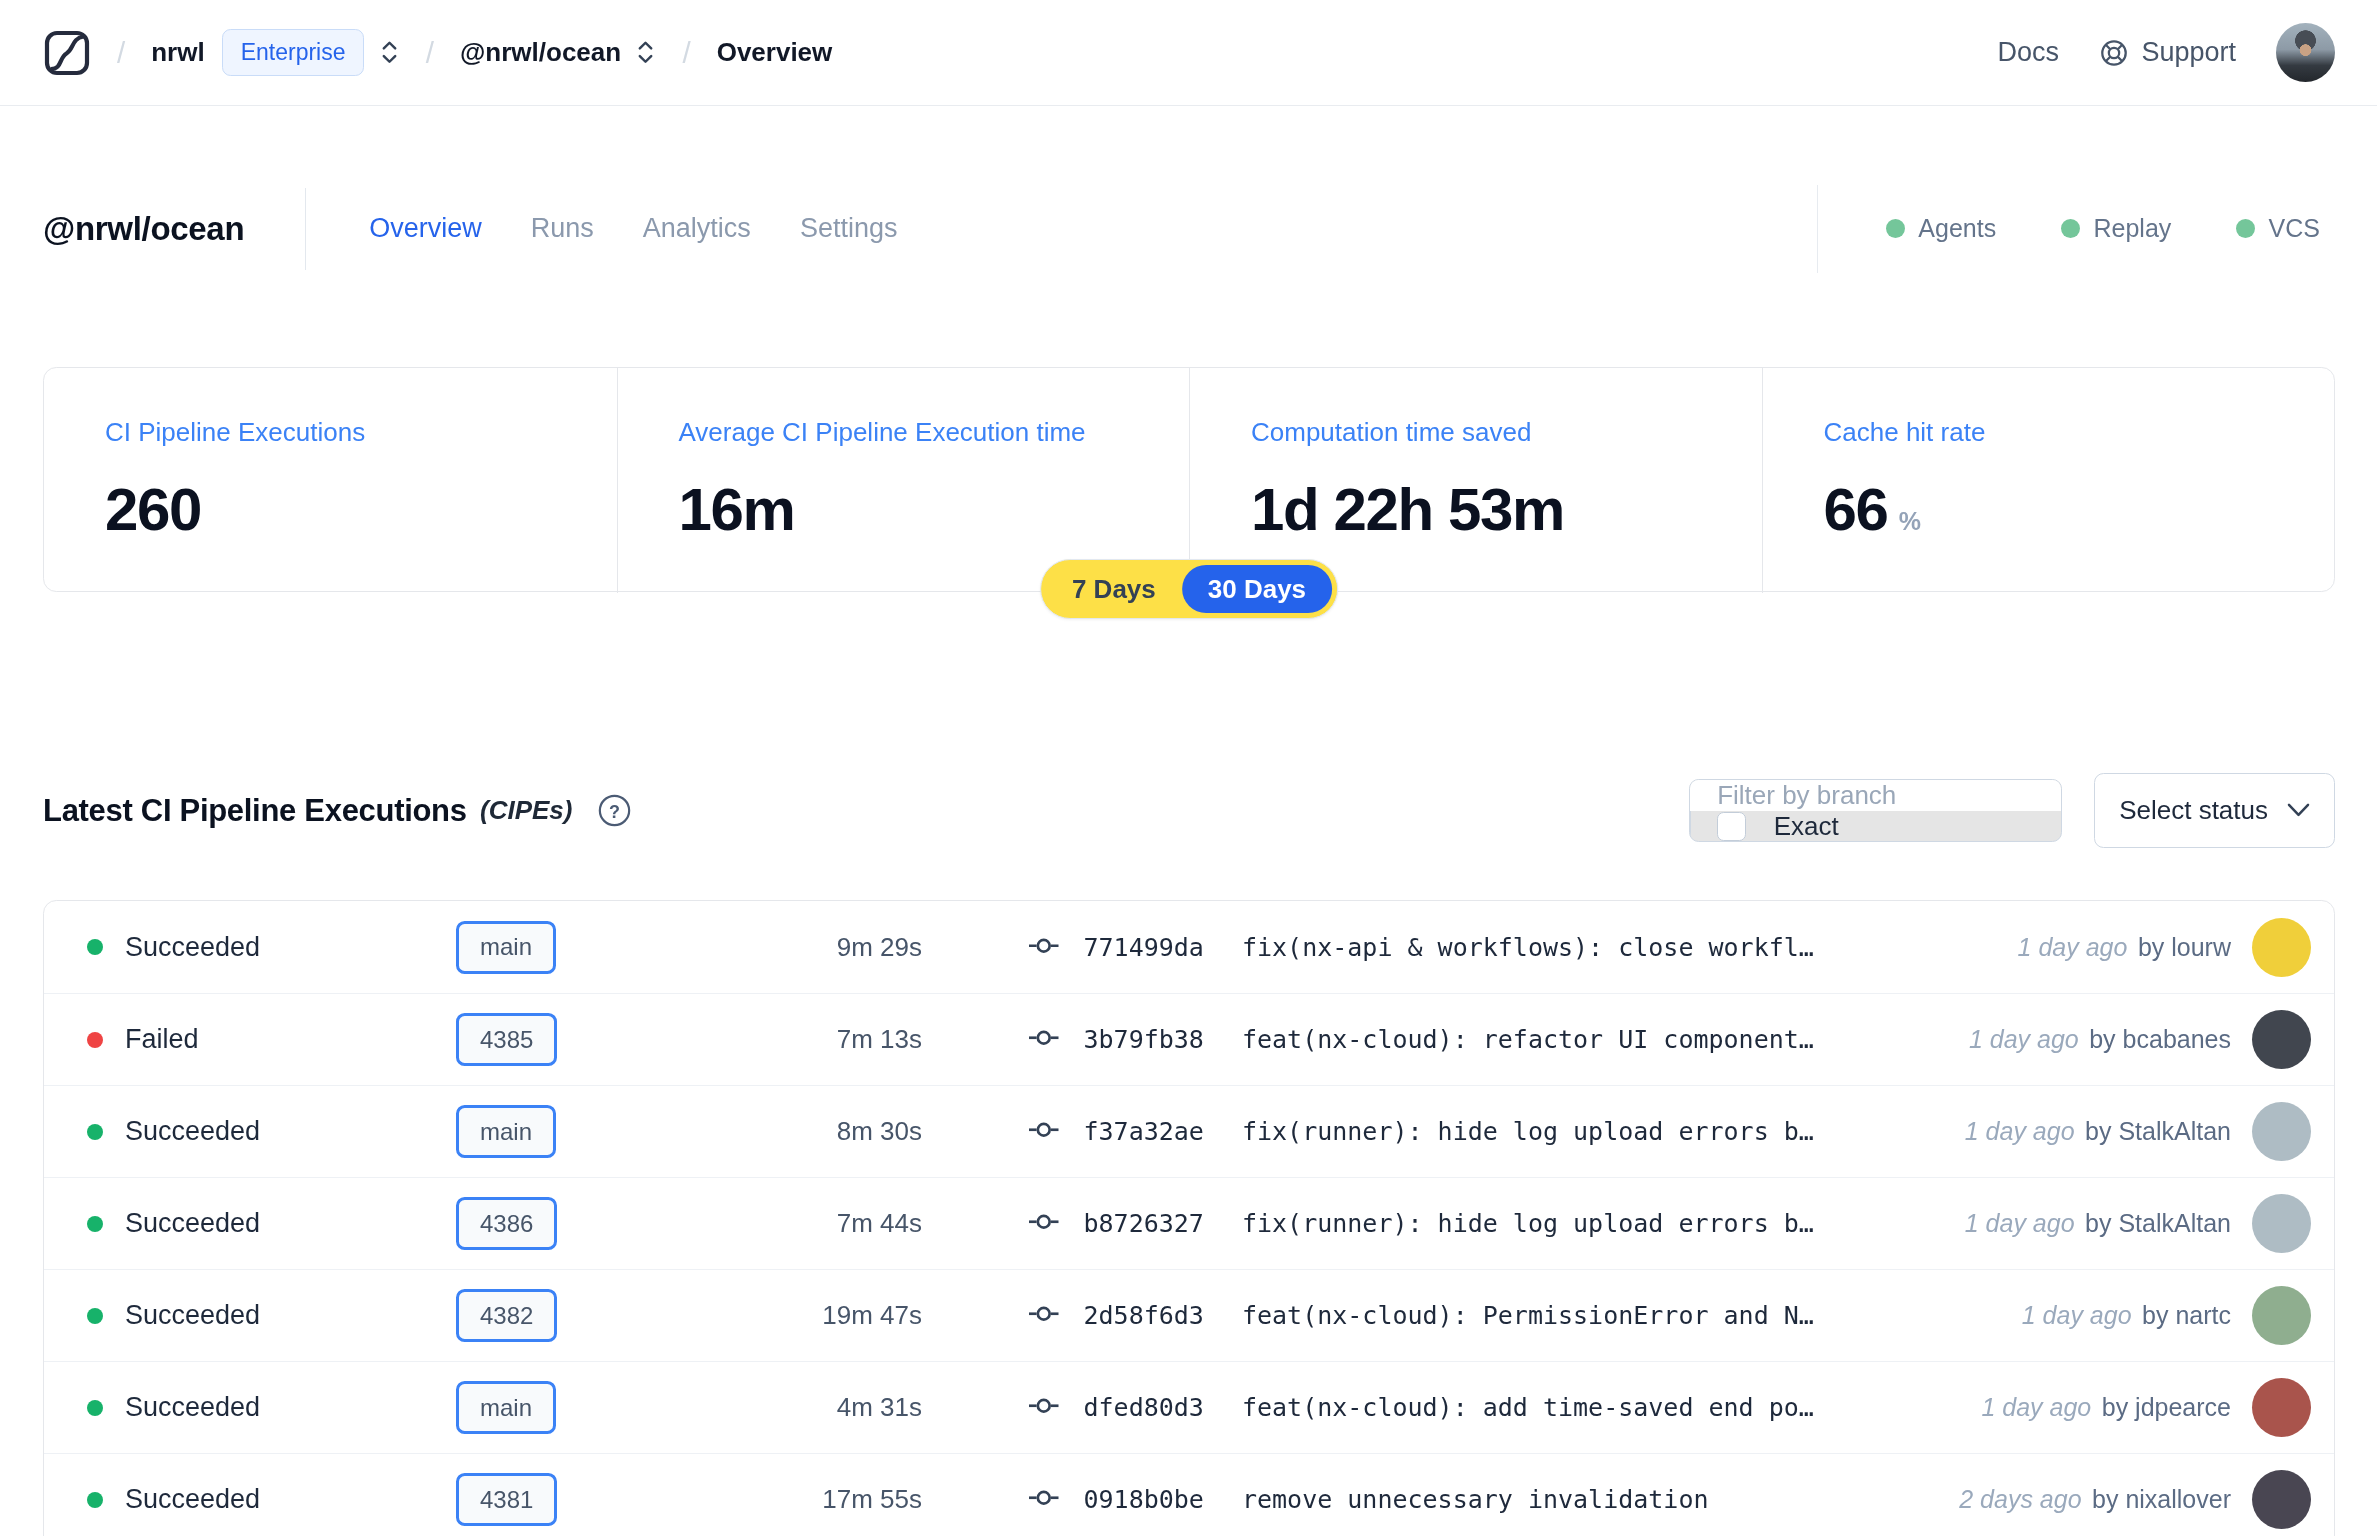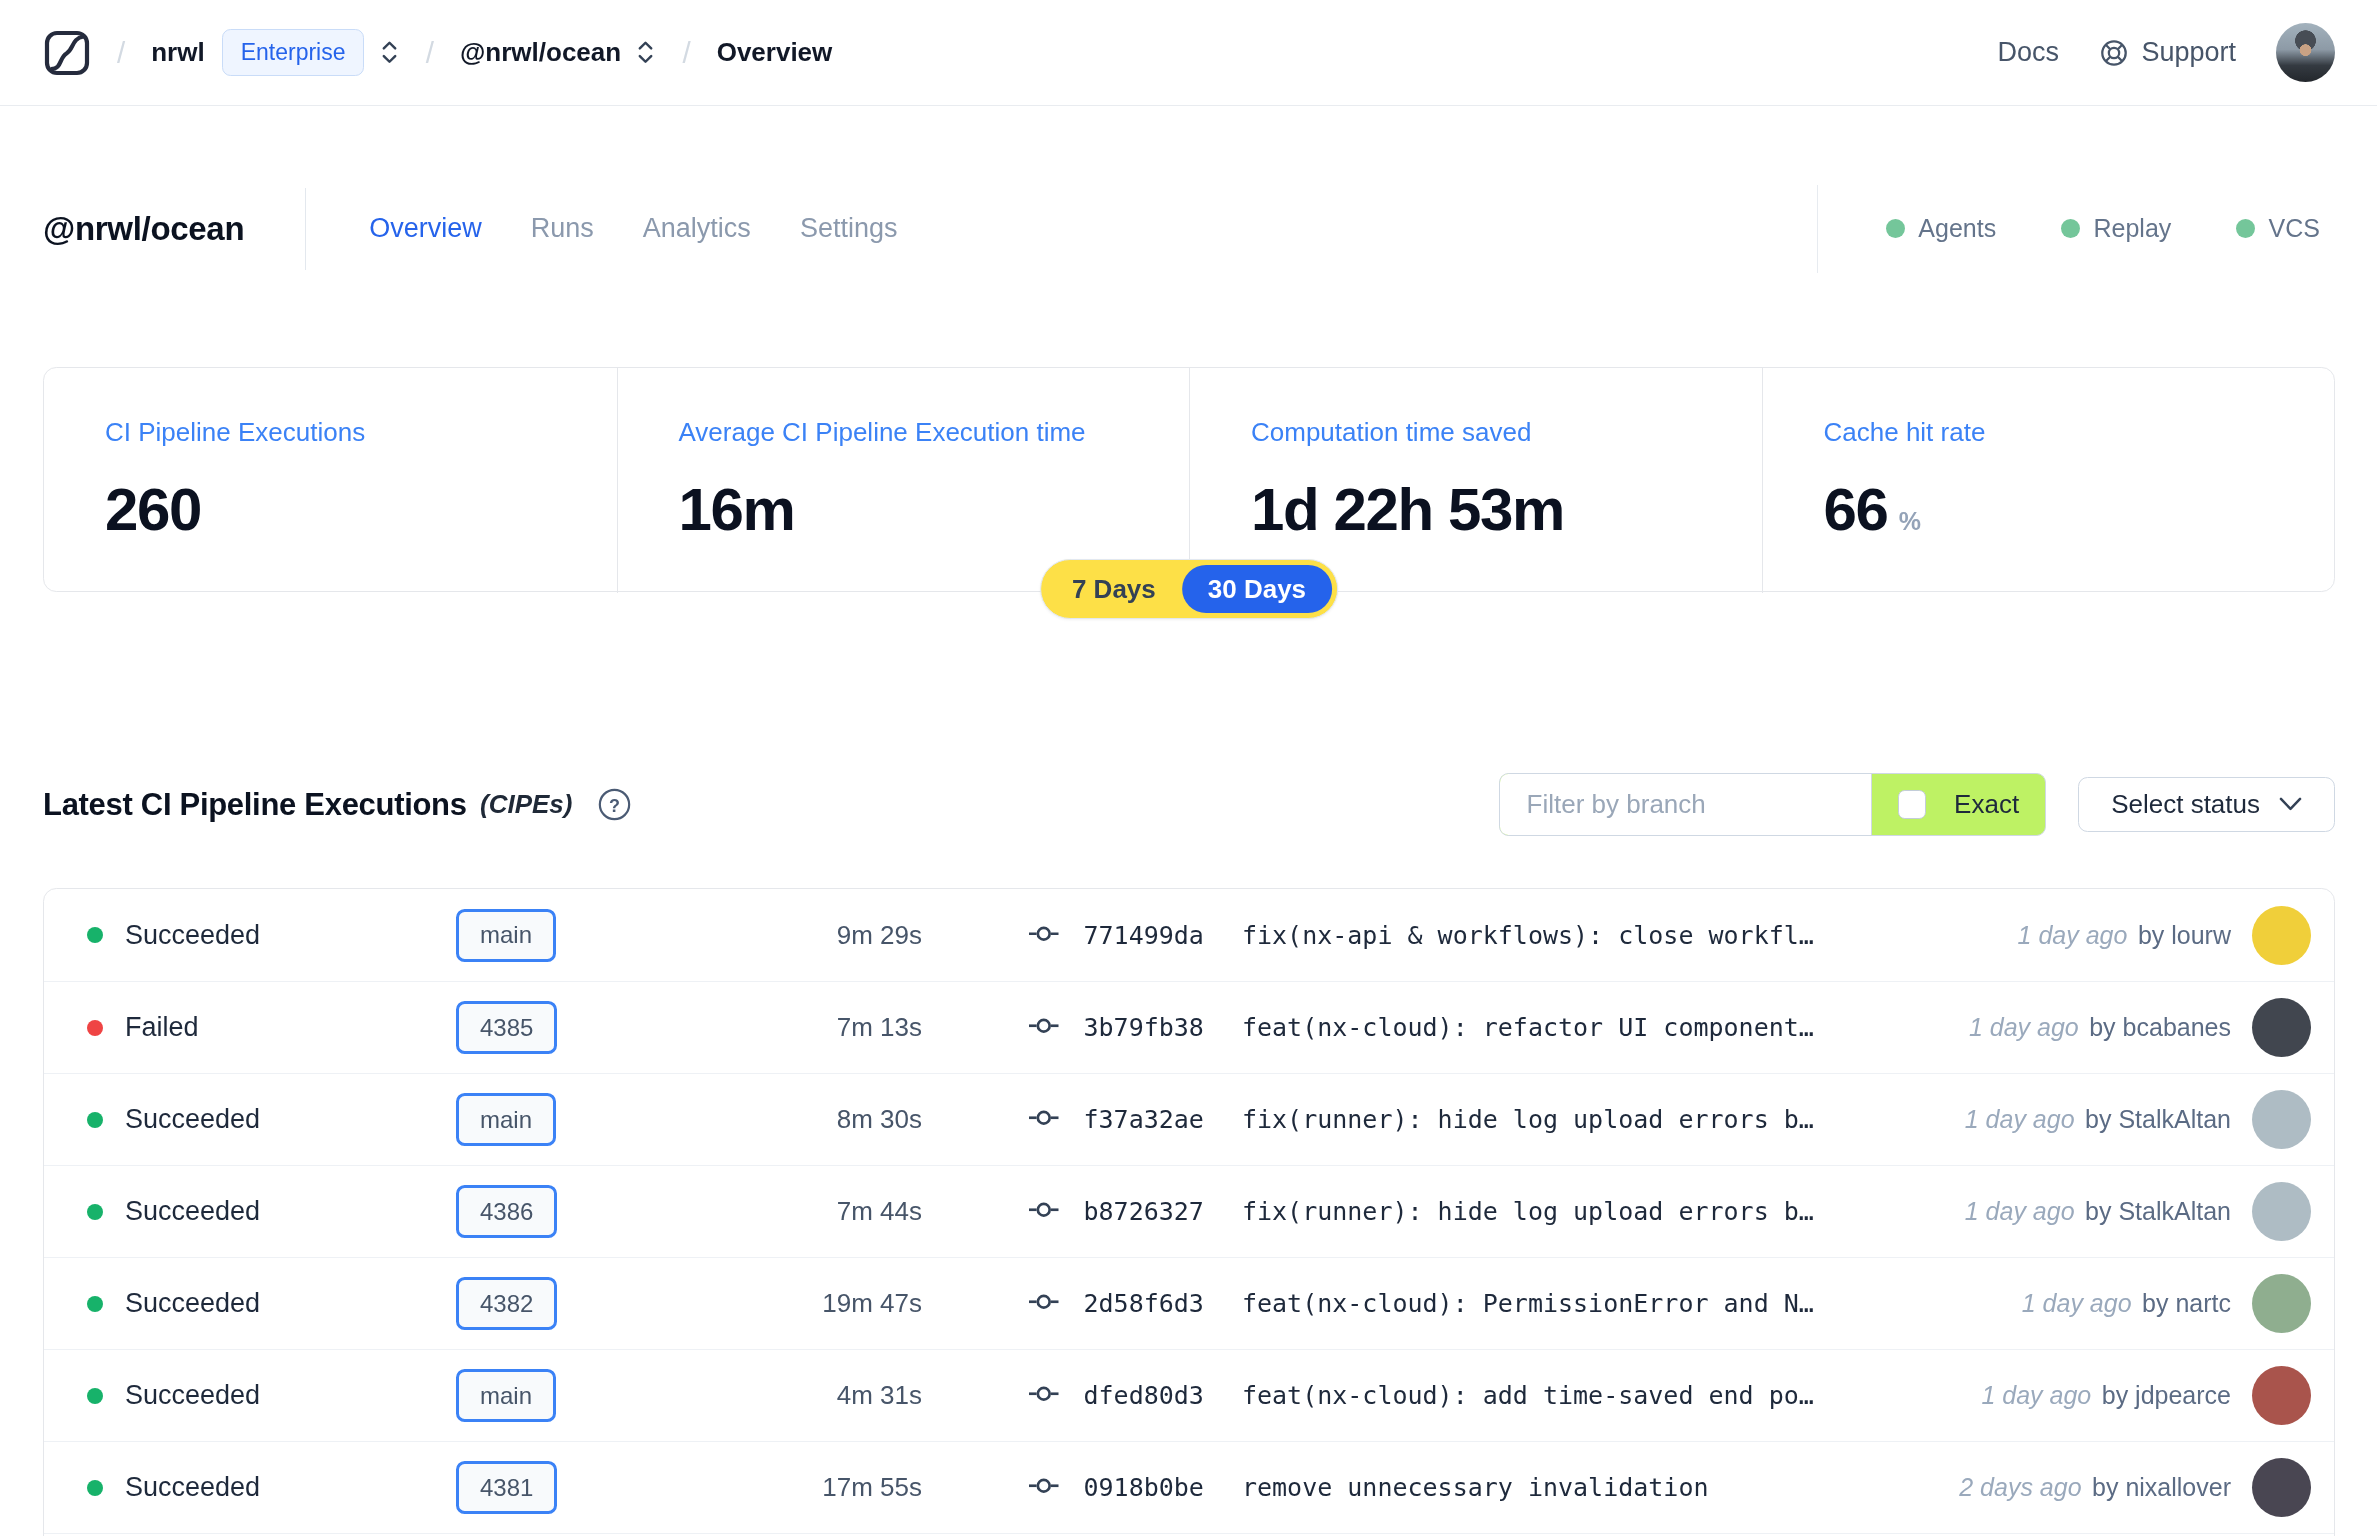--- a/index.html
+++ b/index.html
@@ -55,29 +55,29 @@
     border-radius:950px; cursor:pointer; white-space:nowrap; }
   .range-opt.selected { background:#2563eb; color:#fff; font-weight:700; }
 
   
   .section-header { margin-top:181px; padding:0 43px; display:flex; align-items:center; }
   .section-title { font-size:31px; font-weight:700; color:#0b1220; letter-spacing:-0.3px; }
   .section-sub { font-size:26px; font-weight:600; font-style:italic; color:#1f2937; margin-left:13.3px; }
   .help-btn { margin-left:25px; cursor:pointer; display:inline-flex; }
   .filters { margin-left:auto; display:flex; align-items:center; gap:32px; }
   .filter-group { display:flex; align-items:stretch; height:63px; border:1px solid #cfd8e3;
-    border-radius:9.5px; background:#bef264; overflow:hidden; }
+    border-radius:9.5px; background:#e5e5e5; overflow:hidden;flex-direction:column; }
   .filter-input { width:371px; border:none; outline:none; font-size:26px; padding:0 27px;
     font-family:"Liberation Sans", sans-serif; color:#1e293b; }
   .filter-input::placeholder { color:#9aa7b8; }
   .filter-exact { display:flex; align-items:center; gap:28px; padding:0 26px;
     border-left:1px solid #cfd8e3; cursor:pointer; }
   .checkbox { width:28.5px; height:28.5px; border:1.9px solid #c3cdd9; border-radius:6.7px; background:#fff; }
   .exact-label { font-size:26px; font-weight:500; color:#1e293b; }
-  .select-btn { height:55px; padding:0 32px; border:1px solid #cfd8e3; border-radius:9.5px;
+  .select-btn { height:75px; padding:0 24px; border:1px solid #cfd8e3; border-radius:9.5px;
     background:#fff; display:flex; align-items:center; gap:19px; cursor:pointer; }
   .select-label { font-size:26px; font-weight:500; color:#1e293b; }
 
   
   .cipe-table { margin:52px 43px 0 43px; border:1px solid #e5e7eb; border-radius:13.3px;
     background:#fff; overflow:hidden; }
   .cipe-row { height:92px; display:flex; align-items:center; padding:0 23px 0 43px; cursor:pointer; }
   .cipe-row + .cipe-row { border-top:1px solid #eef1f5; }
   .cell-status { width:369px; display:flex; align-items:center; gap:22px; flex:0 0 auto; }
   .status-dot { width:16px; height:16px; border-radius:50%; flex:0 0 auto; }

